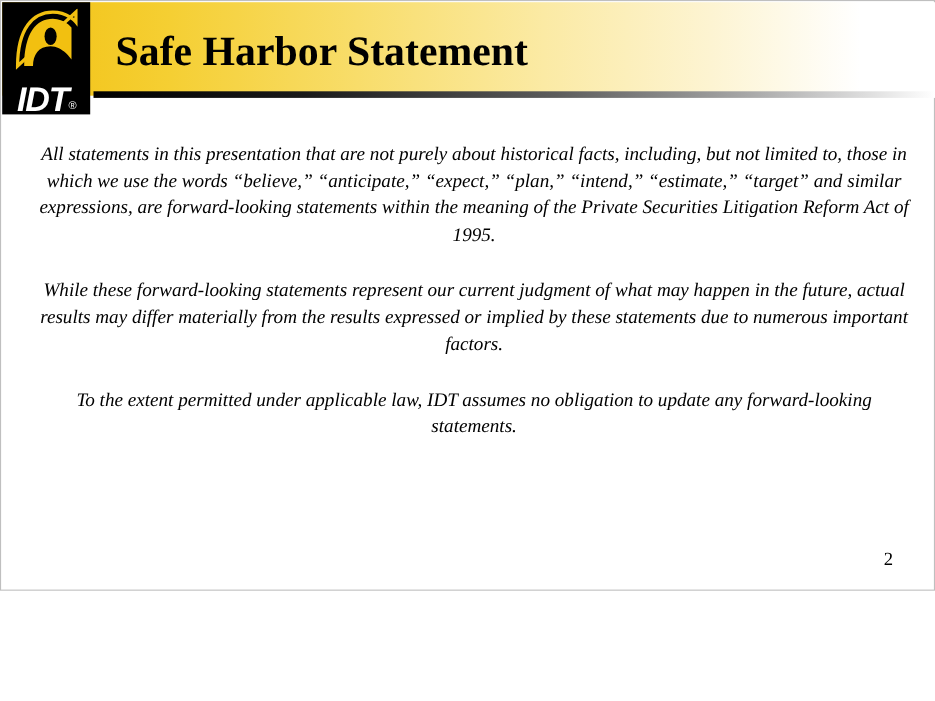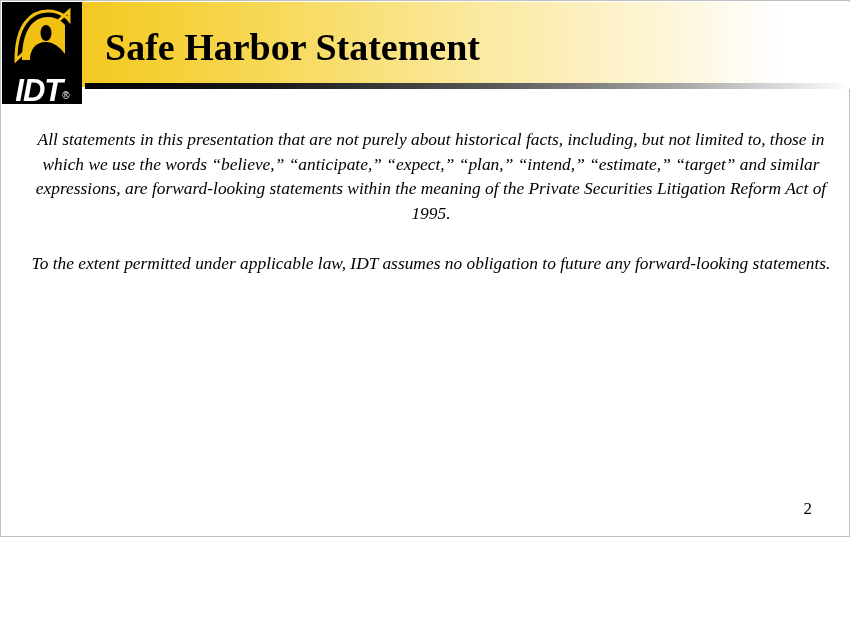--- a/index.html
+++ b/index.html
@@ -137,18 +137,19 @@
       <rect x="0" y="0" width="64" height="56" fill="#000000"></rect>
       <path d="M6 52 C 6 18, 20 3, 38 3 C 52 3, 59 12, 59 12 L 59 3 L 59 3 Z" fill="none" stroke="#f2c010" stroke-width="3"></path>
       <path d="M12 52 C 12 22, 23 9, 38 9 C 49 9, 55 17, 55 17 L 55 46 C 55 46, 47 34, 36 34 C 25 34, 20 42, 20 52 Z" fill="#f2c010"></path>
       <ellipse cx="36" cy="25" rx="5.5" ry="8" fill="#000000"></ellipse>
     </svg>
     <div class="logo-text"><span>IDT</span><span class="logo-reg">®</span></div>
   </div>
 
   <div class="body-text">
     <p class="para">All statements in this presentation that are not purely about historical facts, including, but not limited to, those in which we use the words “believe,” “anticipate,” “expect,” “plan,” “intend,” “estimate,” “target” and similar expressions, are forward-looking statements within the meaning of the Private Securities Litigation Reform Act of 1995.</p>
-    <p class="para">To the extent permitted under applicable law, IDT assumes no obligation to future any forward-looking statements.</p>
+    <p class="para">While these forward-looking statements represent our current judgment of what may happen in the future, actual results may differ materially from the results expressed or implied by these statements due to numerous important factors.</p>
+    <p class="para">To the extent permitted under applicable law, IDT assumes no obligation to update any forward-looking statements.</p>
   </div>
 
   <div class="page-number">2</div>
 
 </div>
 
 </body></html>

